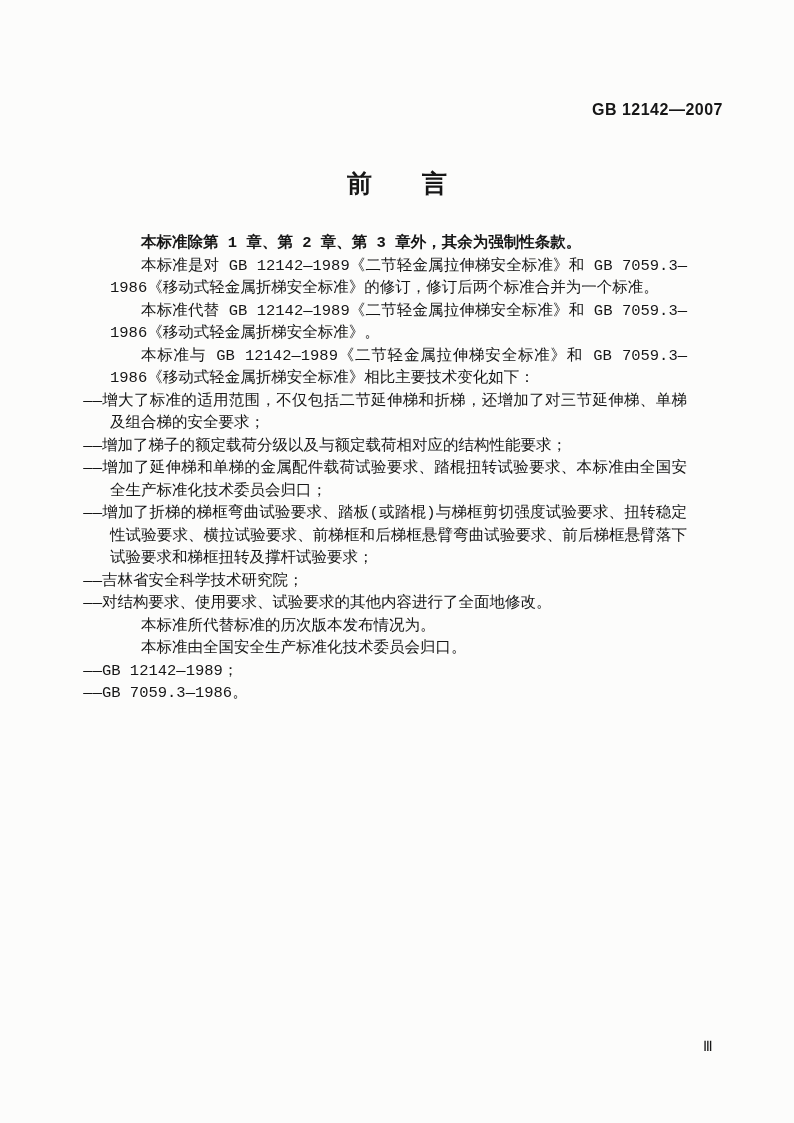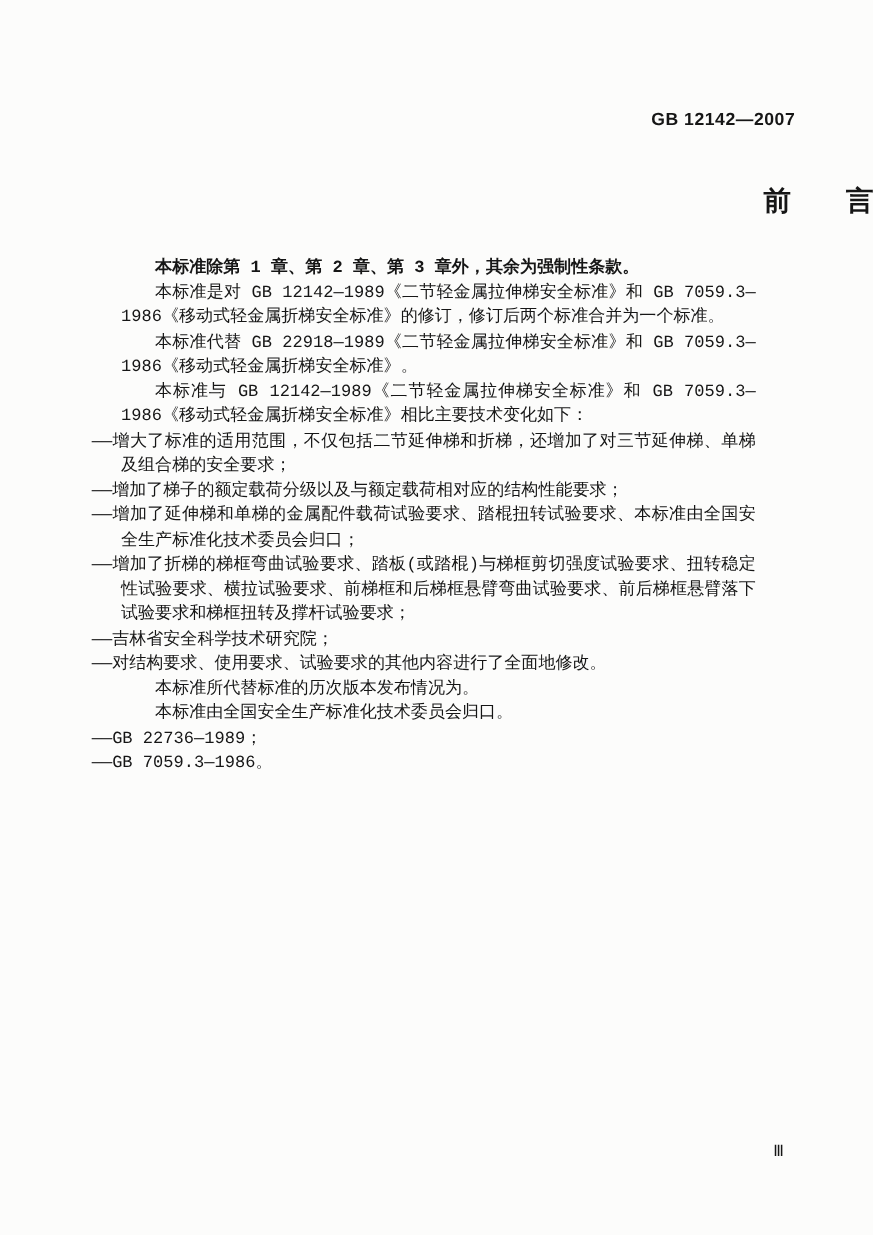--- a/index.html
+++ b/index.html
@@ -25,21 +25,21 @@
     right: 71px;
     font-size: 16px;
     font-weight: bold;
     letter-spacing: 0.5px;
   }
   .doc-title {
     position: absolute;
     top: 168px;
     left: 0;
     width: 100%;
-    text-align: right;
+    text-align: center;
     font-size: 25px;
     font-weight: bold;
     line-height: 30px;
   }
   .content {
     position: absolute;
     top: 232px;
     left: 110px;
     width: 577px;
     font-size: 15.5px;
@@ -74,29 +74,29 @@
 
 <div class="page">
 
   <div class="header-code">GB 12142—2007</div>
 
   <div class="doc-title">前　　言</div>
 
   <div class="content">
     <p class="para bold">本标准除第 1 章、第 2 章、第 3 章外，其余为强制性条款。</p>
     <p class="para">本标准是对 GB 12142—1989《二节轻金属拉伸梯安全标准》和 GB 7059.3—1986《移动式轻金属折梯安全标准》的修订，修订后两个标准合并为一个标准。</p>
-    <p class="para">本标准代替 GB 22918—1989《二节轻金属拉伸梯安全标准》和 GB 7059.3—1986《移动式轻金属折梯安全标准》。</p>
+    <p class="para">本标准代替 GB 12142—1989《二节轻金属拉伸梯安全标准》和 GB 7059.3—1986《移动式轻金属折梯安全标准》。</p>
     <p class="para">本标准与 GB 12142—1989《二节轻金属拉伸梯安全标准》和 GB 7059.3—1986《移动式轻金属折梯安全标准》相比主要技术变化如下：</p>
     <p class="dash">——增大了标准的适用范围，不仅包括二节延伸梯和折梯，还增加了对三节延伸梯、单梯及组合梯的安全要求；</p>
     <p class="dash">——增加了梯子的额定载荷分级以及与额定载荷相对应的结构性能要求；</p>
     <p class="dash">——增加了延伸梯和单梯的金属配件载荷试验要求、踏棍扭转试验要求、本标准由全国安全生产标准化技术委员会归口；</p>
     <p class="dash">——增加了折梯的梯框弯曲试验要求、踏板(或踏棍)与梯框剪切强度试验要求、扭转稳定性试验要求、横拉试验要求、前梯框和后梯框悬臂弯曲试验要求、前后梯框悬臂落下试验要求和梯框扭转及撑杆试验要求；</p>
     <p class="dash">——吉林省安全科学技术研究院；</p>
     <p class="dash">——对结构要求、使用要求、试验要求的其他内容进行了全面地修改。</p>
     <p class="para">本标准所代替标准的历次版本发布情况为。</p>
     <p class="para">本标准由全国安全生产标准化技术委员会归口。</p>
-    <p class="dash">——GB 22736—1989；</p>
+    <p class="dash">——GB 12142—1989；</p>
     <p class="dash">——GB 7059.3—1986。</p>
   </div>
 
   <div class="page-number">Ⅲ</div>
 
 </div>
 
 </body></html>

